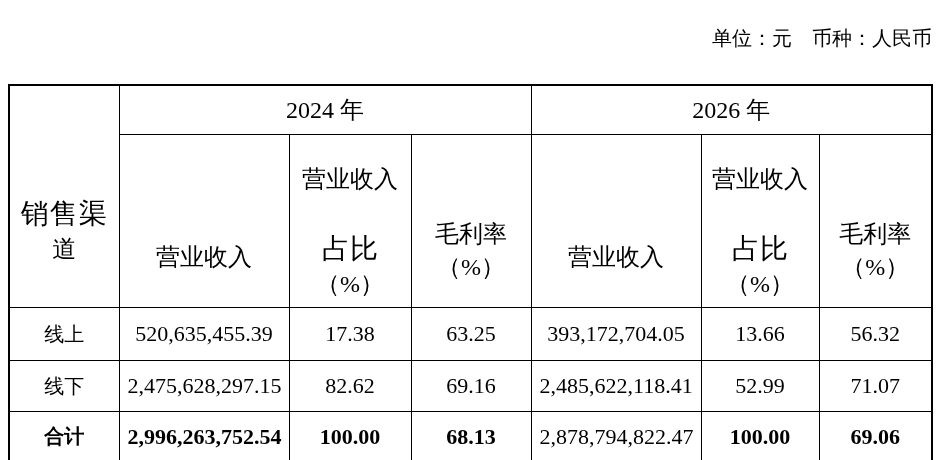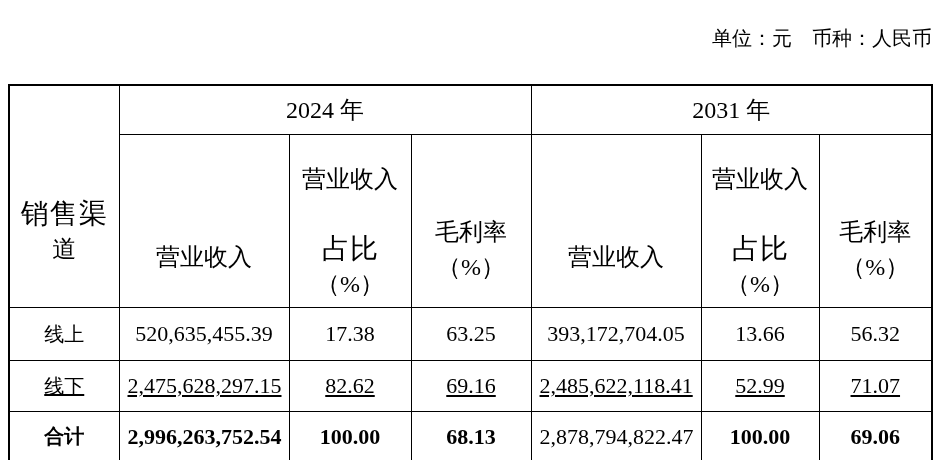--- a/index.html
+++ b/index.html
@@ -30,42 +30,42 @@
     border:1px solid #000;
     text-align:center;
     vertical-align:middle;
     font-weight:normal;
     padding:8px;
     overflow:hidden;
   }
   tr.row-years      { height:47px; }
   tr.row-subheads   { height:157px; }
   tr.row-online     { height:53px; }
-  tr.row-offline    { height:51px;text-decoration:underline; }
+  tr.row-offline    { height:51px; }
   tr.row-total      { height:51px; }
 
   .cn   { font-size:20px; }
   .num  { font-size:22px;margin-left:10px; }
 
   th.channel-cell { vertical-align:top; }
   .channel-l1 { margin-top:70px; line-height:30px; font-size:28px; letter-spacing:1px; }
   .channel-l2 { margin-top:5px;  line-height:30px; font-size:24px; }
 
   th.year-cell { font-size:24px; }
 
   th.revhead-cell { vertical-align:top; }
   .revhead-line { margin-top:71px; line-height:30px; font-size:24px; }
 
   th.sharehead-cell { vertical-align:top; }
   .share-l1 { margin-top:21px; line-height:30px; font-size:24px; }
   .share-l2 { margin-top:40px; line-height:30px; font-size:28px; }
   .share-l3 { margin-top:5px;  line-height:30px; font-size:24px; }
 
   th.marginhead-cell { vertical-align:top; }
-  .margin-l1 { margin-top:58px; line-height:30px; font-size:24px;font-family:Liberation Mono, monospace; }
+  .margin-l1 { margin-top:58px; line-height:30px; font-size:24px; }
   .margin-l2 { margin-top:3px;  line-height:30px; font-size:24px; }
 
   tr.row-total td { font-weight:bold; }
   tr.row-total td.fw-normal { font-weight:normal; }
 </style>
 </head>
 <body>
 
 <div class="unit-note">单位：元　币种：人民币</div>
 
@@ -80,21 +80,21 @@
     <col style="width:113px">
   </colgroup>
 
   <tbody>
       <tr class="row-years">
     <th rowspan="2" class="channel-cell">
       <div class="channel-l1">销售渠</div>
       <div class="channel-l2">道</div>
     </th>
     <th colspan="3" class="year-cell">2024 年</th>
-    <th colspan="3" class="year-cell">2031 年</th>
+    <th colspan="3" class="year-cell">2026 年</th>
   </tr>
 
   <tr class="row-subheads">
     <th class="revhead-cell">
       <div class="revhead-line">营业收入</div>
     </th>
     <th class="sharehead-cell">
       <div class="share-l1">营业收入</div>
       <div class="share-l2">占比</div>
       <div class="share-l3">（%）</div>

